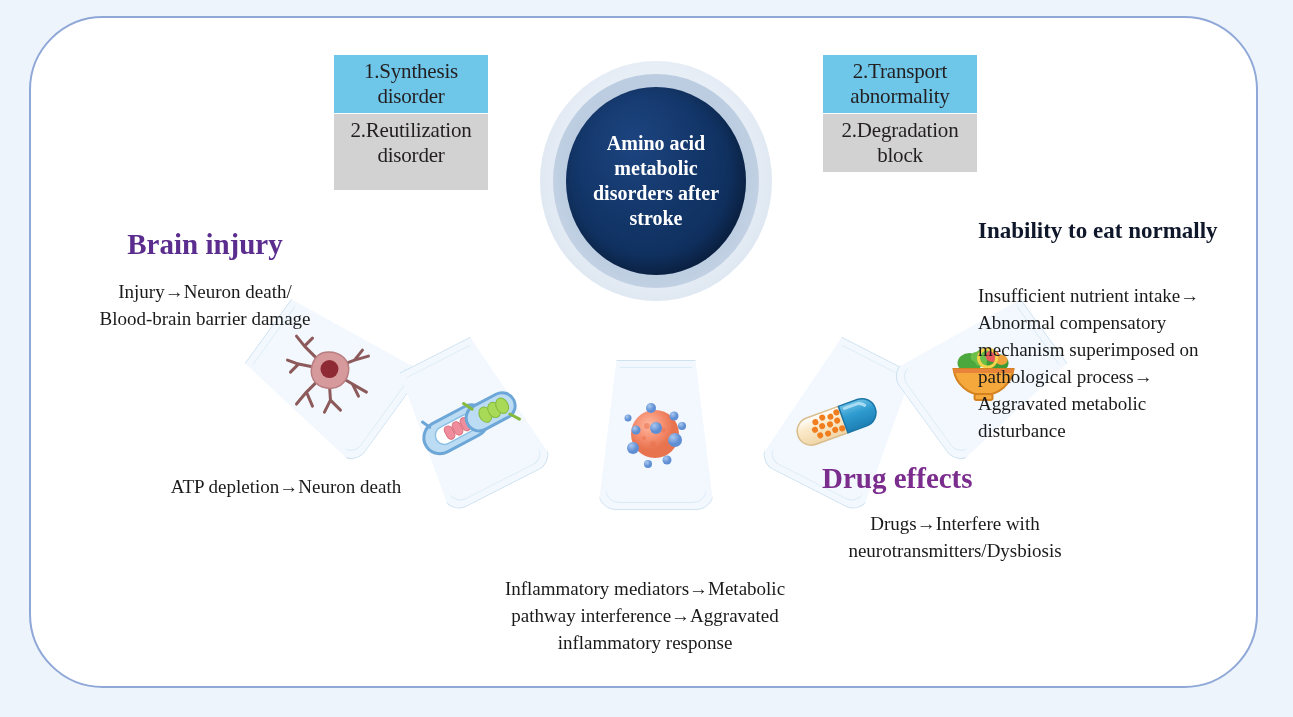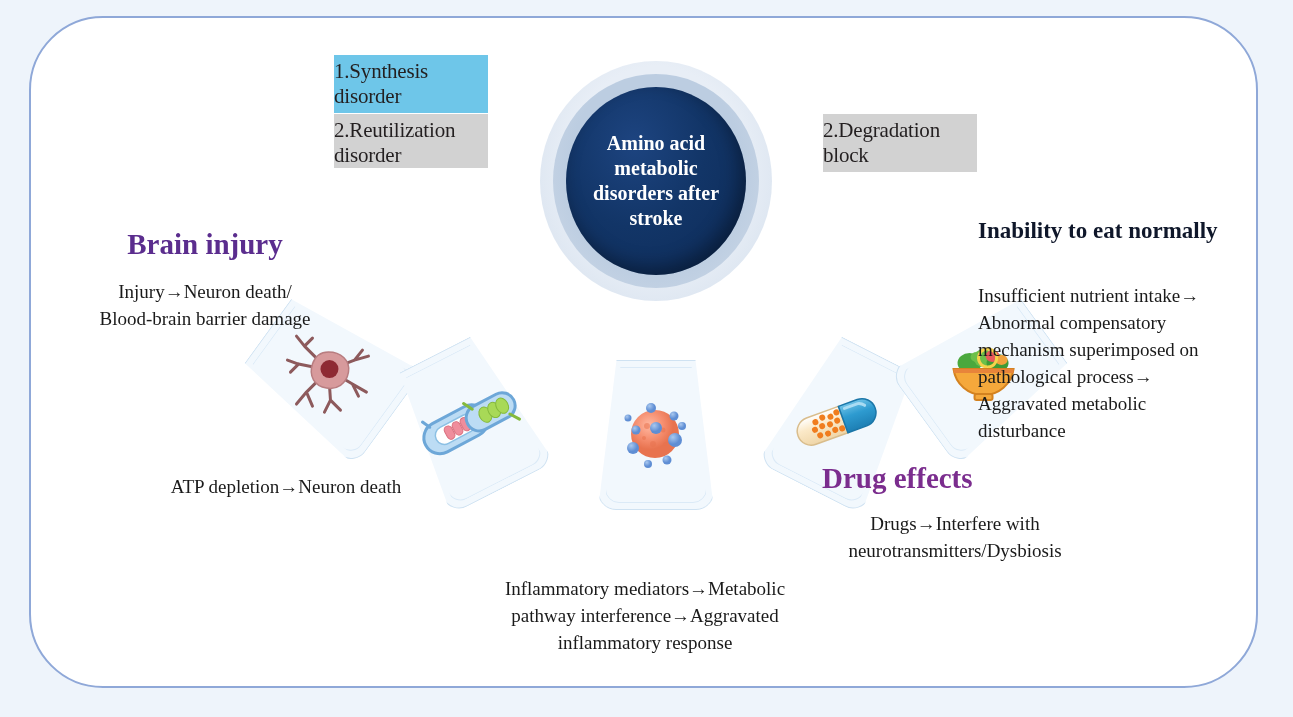--- a/index.html
+++ b/index.html
@@ -26,21 +26,21 @@
     box-sizing: border-box;
     border: 2px solid #8fa8d8;
     border-radius: 74px;
     background: #ffffff;
   }
 
   
   .chip {
     position: absolute;
     box-sizing: border-box;
-    text-align: left;
+    text-align: center;
     font-size: 21px;
     line-height: 25px;
     color: #231f20;
     padding-top: 4px;
     letter-spacing: -0.2px;
   }
   .chip.blue  { background: #6ec6e9; }
   .chip.gray  { background: #d2d2d2; }
 
   
@@ -132,22 +132,23 @@
 </style>
 </head>
 <body>
 
 <div id="figure">
 
   <div id="frame"></div>
 
   <div class="chip blue" style="left:334px; top:55px; width:154px; height:58px;">1.Synthesis disorder</div>
 
-  <div class="chip gray" style="left:334px; top:114px; width:154px; height:54px;">2.Reutilization disorder</div>
-
+  <div class="chip gray" style="left:334px; top:114px; width:154px; height:76px;">2.Reutilization disorder</div>
+
+  <div class="chip blue" style="left:823px; top:55px; width:154px; height:58px;">2.Transport abnormality</div>
 
   <div class="chip gray" style="left:823px; top:114px; width:154px; height:58px;">2.Degradation block</div>
 
   <div id="petals" style="position:absolute; left:598px; top:168px; width:116px; height:150px;">
 
     <div class="petal" style="transform: translate(-190px,62px) rotate(-54deg);">
       <div class="shape"></div>
       <div class="inner"></div>
       <div class="icon" style="transform: translate(-50%,-50%) rotate(54deg);">
         <svg width="92" height="86" viewBox="0 0 92 86">

